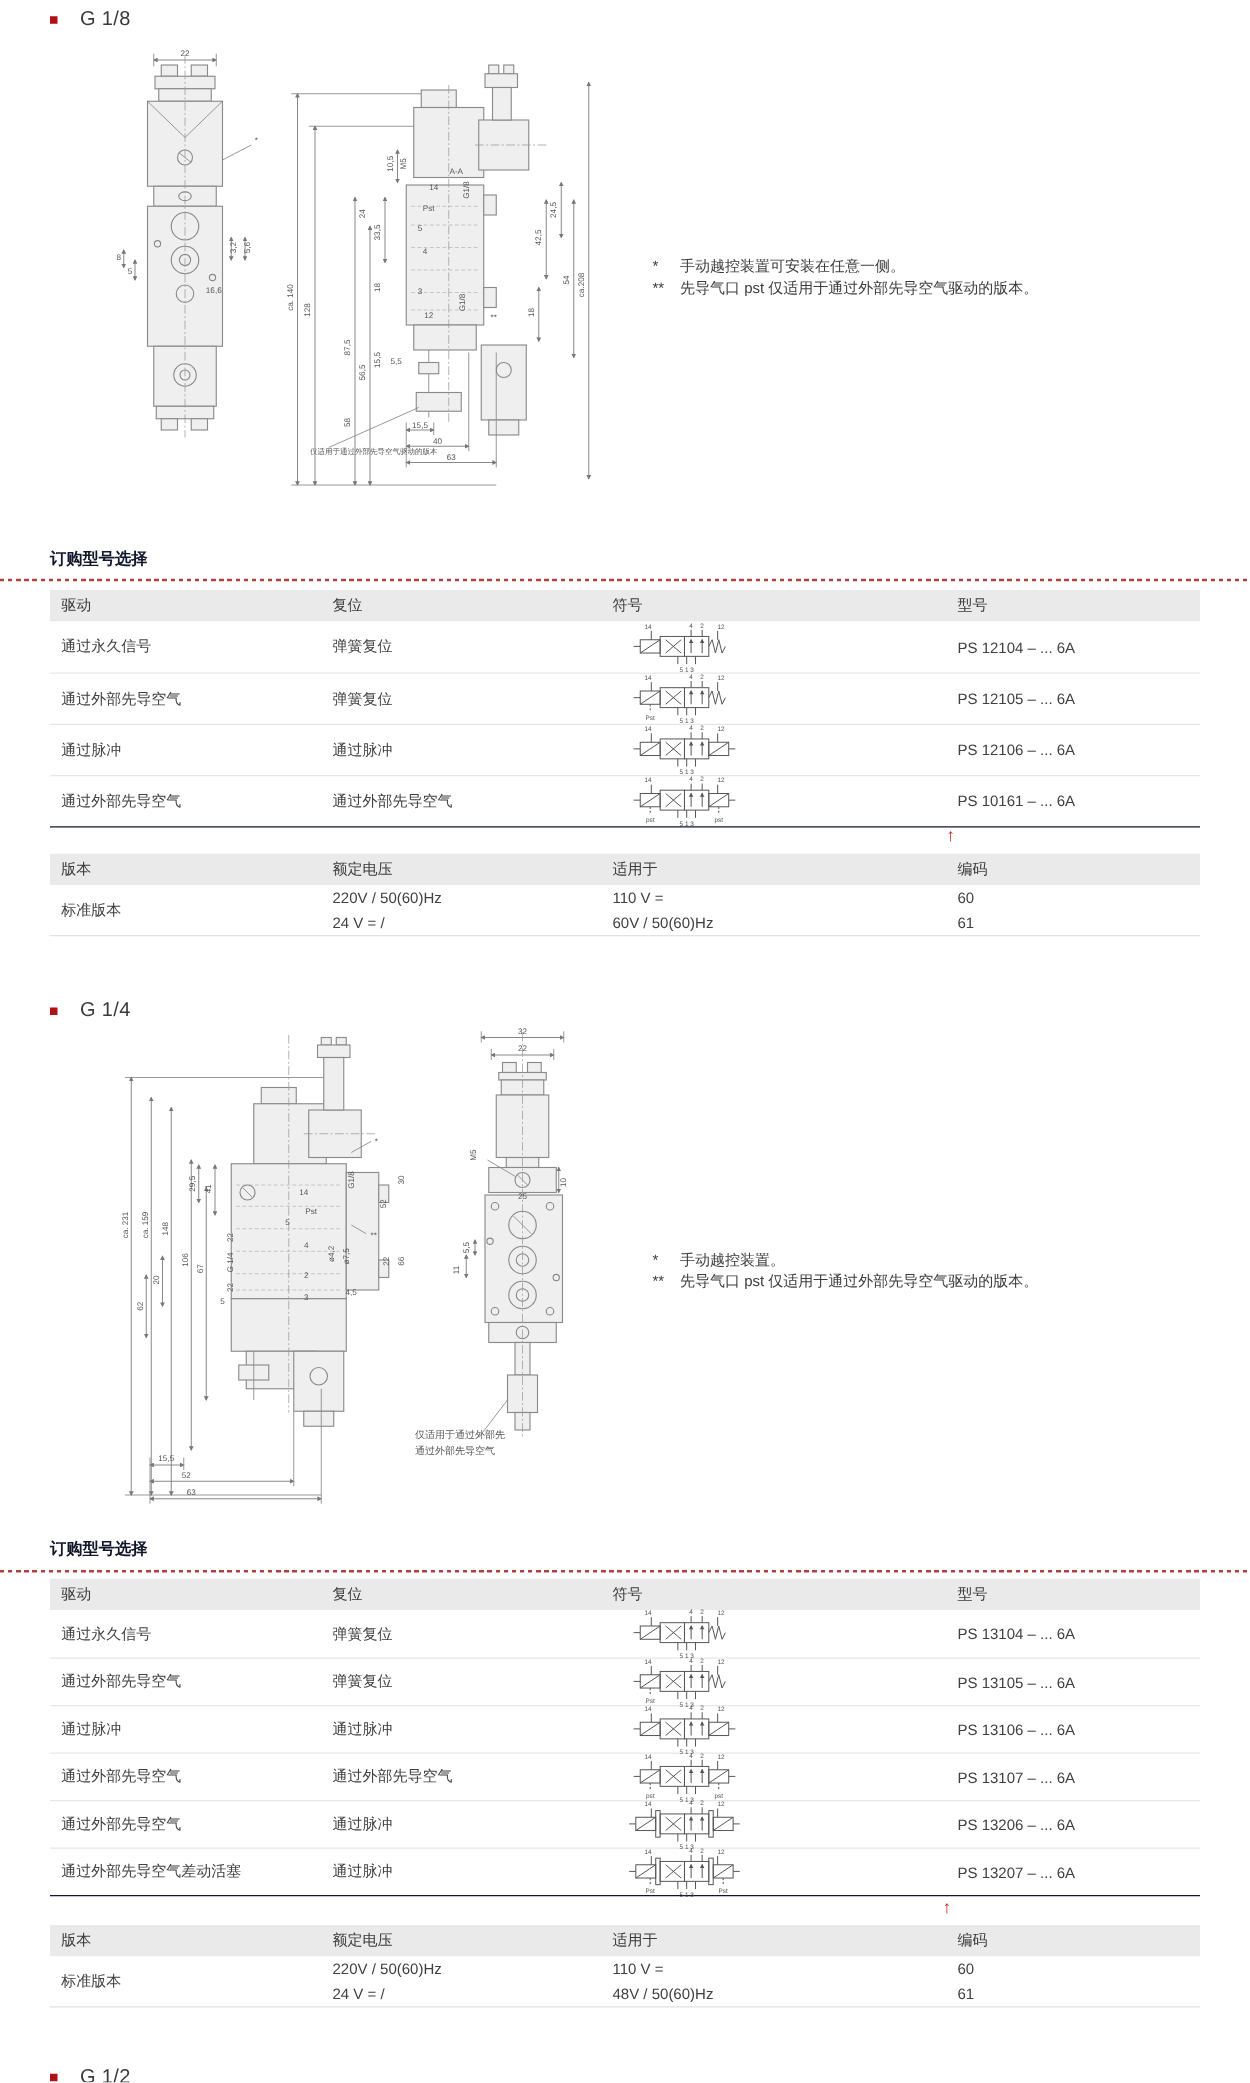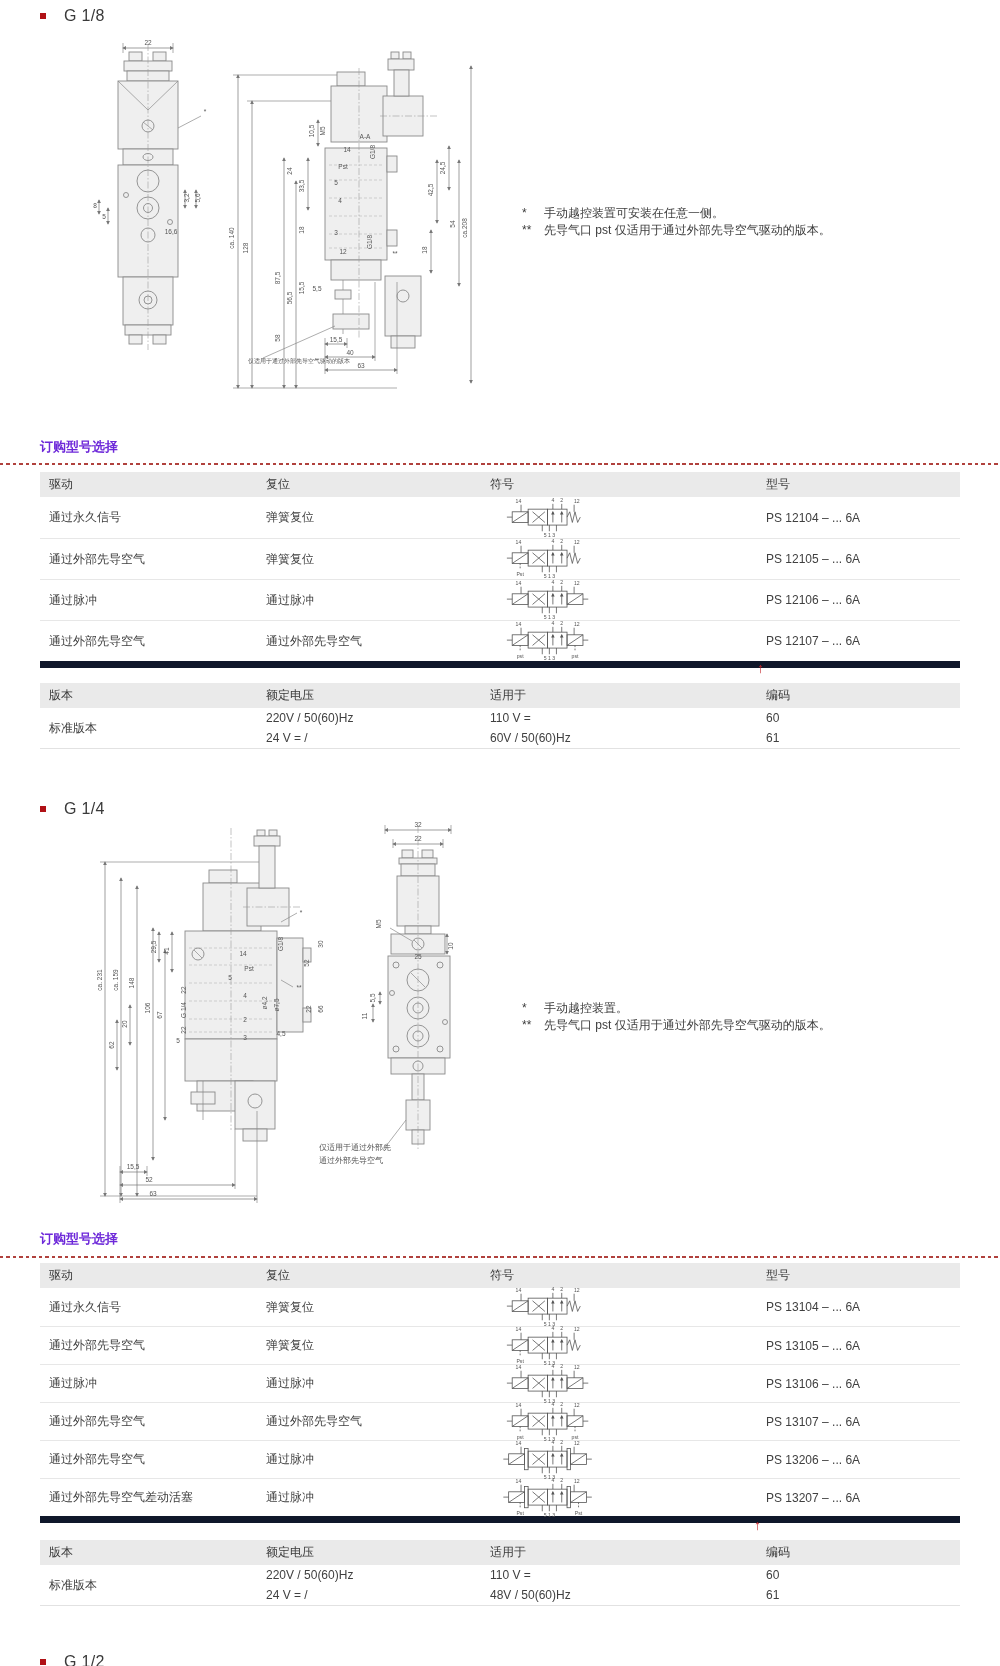--- a/index.html
+++ b/index.html
@@ -1,29 +1,29 @@
 <!DOCTYPE html>
 <html><head>
 <meta charset="utf-8">
 <style>
   html,body{margin:0;padding:0;background:#fff}
   .page{position:relative;width:1000px;height:1666px;background:#fff;overflow:hidden;
         font-family:"Liberation Sans","DejaVu Sans",sans-serif;color:#3d3d3d}
   .page *{box-sizing:border-box}
   .sec-bullet{position:absolute;width:6px;height:6px;background:#b01116}
   .sec-title{position:absolute;font-size:16px;color:#3a3a3a;letter-spacing:.3px}
-  .order-title{position:absolute;font-size:13px;font-weight:700;color:#6d28d9}
+  .order-title{position:absolute;font-size:13px;font-weight:700;color:#0f172a}
   .dashline{position:absolute;left:0;right:0;height:1.5px;
             background:repeating-linear-gradient(90deg,#b0413d 0,#b0413d 3.5px,rgba(0,0,0,0) 3.5px,rgba(0,0,0,0) 6.5px)}
   .tbl{position:absolute;left:40px;width:920px}
   .thead{height:25px;display:flex;align-items:center;background:#eaeaea;font-size:12px;color:#3a3a3a}
   .trow{display:flex;align-items:center;font-size:12px;color:#404040;border-top:1px solid #e7e7e7}
   .trow.nb{border-top:none}
   .r41{height:41px}.r38{height:38px}
-  .tbl-order{border-bottom:7px solid #0f172a}
+  .tbl-order{border-bottom:1px solid #0f172a}
   .c1{width:225px;padding-left:9px}
   .c2{width:225px;padding-left:1px}
   .c3{width:275px;display:flex;align-items:center}
   .c4{width:195px;padding-left:1px}
   .vbody{display:flex;border-bottom:1px solid #e2e2e2}
   .vname{width:225px;padding-left:9px;display:flex;align-items:center;font-size:12px;color:#404040}
   .vrows{display:flex;flex-direction:column}
   .vrow{display:flex;height:20px;align-items:center;font-size:12px;color:#404040}
   .vc2{width:225px;padding-left:1px}.vc3{width:275px}.vc4{width:195px;padding-left:1px}
   .uparrow{position:absolute;color:#c22328;font-size:14px;font-weight:700}
@@ -354,21 +354,21 @@
               <line x1="91" y1="31" x2="91" y2="37" stroke-dasharray="2 1.5"></line>
               <text x="91" y="45">pst</text>
               <text x="66" y="8">4</text>
               <text x="76" y="8">2</text>
               <text x="27" y="9">14</text>
               <text x="93" y="9">12</text>
               <text x="62" y="48">5 1 3</text>
             </svg>
           </span>
         </div>
-      <div class="c4">PS 12107 – ... 6A</div>
+      <div class="c4">PS 10161 – ... 6A</div>
     </div>
   </div>
 
   <div class="uparrow" style="left:757px;top:660px">↑</div>
 
   <div class="tbl" style="top:683px">
     <div class="thead">
       <div class="c1">版本</div>
       <div class="c2">额定电压</div>
       <div class="c3">适用于</div>
@@ -526,21 +526,21 @@
         <text x="333" y="7">32</text>
         <text x="333" y="21">22</text>
         <text x="296" y="104" transform="rotate(-90 296 104)">M5</text>
         <text x="368" y="126" transform="rotate(-90 368 126)">10</text>
         <text x="333" y="139">25</text>
         <text x="290" y="178" transform="rotate(-90 290 178)">5,5</text>
         <text x="282" y="196" transform="rotate(-90 282 196)">11</text>
       </g>
   </svg>
 
-  <div class="dnote2" style="left:319px;top:1141px">
+  <div class="dnote2" style="left:332px;top:1141px">
     <div>仅适用于通过外部先</div>
     <div>通过外部先导空气</div>
   </div>
 
   <div class="note" style="left:522px;top:1000px;width:440px">
     <span class="star">*</span>
     <span>手动越控装置。</span>
   </div>
   <div class="note" style="left:522px;top:1017px;width:440px">
     <span class="star">**</span>

